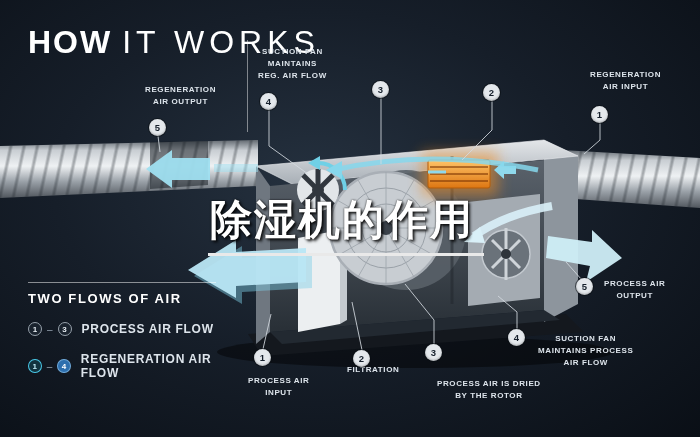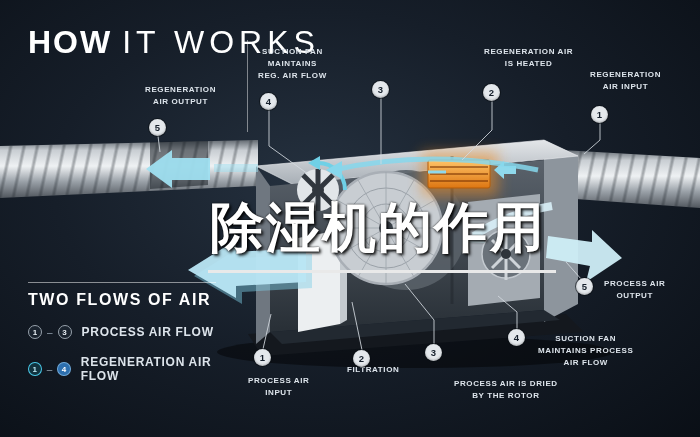--- a/index.html
+++ b/index.html
@@ -18,27 +18,27 @@
     letter-spacing:.6px;line-height:1.5;white-space:pre-line;text-transform:uppercase;text-align:center;
   }
   .marker{
     position:absolute;z-index:7;width:17px;height:17px;border-radius:50%;
     background:#e4e8ec;color:#151f2b;font-size:9.5px;font-weight:700;
     display:flex;align-items:center;justify-content:center;
     box-shadow:0 0 0 1px rgba(8,13,19,.6), inset 0 -1px 2px rgba(0,0,0,.25);
   }
   .watermark{
     position:absolute;left:208px;top:192px;z-index:10;
-    font-size:54px;font-weight:700;color:#ffffff;letter-spacing:2px;
+    font-size:42px;font-weight:700;color:#ffffff;letter-spacing:2px;
     text-shadow:2px 2px 3px rgba(0,0,0,.85),0 0 2px rgba(0,0,0,.9);
     border-bottom:3px solid #e9e9e9;padding:0 10px 5px 2px;
   }
   .legend{position:absolute;left:28px;top:282px;z-index:6;width:220px;}
   .legend-line{width:188px;height:1px;background:rgba(255,255,255,.5);}
-  .legend-title{margin-top:8px;color:#fff;font-size:16px;font-weight:700;letter-spacing:1.6px;}
+  .legend-title{margin-top:8px;color:#fff;font-size:13px;font-weight:700;letter-spacing:1.6px;}
   .legend-row{display:flex;align-items:center;margin-top:16px;}
   .lc{
     width:14px;height:14px;border-radius:50%;display:flex;align-items:center;justify-content:center;
     font-size:8px;font-weight:700;box-sizing:border-box;
   }
   .lc-plain{border:1px solid #97a1ab;background:#1a232e;color:#e7edf2;}
   .lc-cyan{border:1px solid #49c7e6;background:#12333f;color:#bfeaf6;}
   .lc-blue{border:1px solid #6fa8d8;background:#2d6fae;color:#fff;}
   .legend-dash{color:#93a1ae;font-size:10px;margin:0 5px;}
   .legend-label{color:#dde4eb;font-size:12px;font-weight:600;letter-spacing:.7px;margin-left:10px;text-transform:uppercase;}
@@ -194,39 +194,37 @@
 AIR OUTPUT</div>
   <div class="marker" style="left:149px;top:119px">5</div>
 
   <div class="label" style="left:258px;top:46px">SUCTION FAN
 MAINTAINS
 REG. AIR FLOW</div>
   <div class="marker" style="left:260px;top:93px">4</div>
 
   <div class="marker" style="left:372px;top:81px">3</div>
 
-  <div class="label" style="left:484px;top:46px">REGENERATION AIR
-IS HEATED</div>
   <div class="marker" style="left:483px;top:84px">2</div>
 
   <div class="label" style="left:590px;top:69px">REGENERATION
 AIR INPUT</div>
   <div class="marker" style="left:591px;top:106px">1</div>
 
   <div class="marker" style="left:576px;top:278px">5</div>
   <div class="label" style="left:604px;top:278px">PROCESS AIR
 OUTPUT</div>
 
   <div class="marker" style="left:508px;top:329px">4</div>
   <div class="label" style="left:538px;top:333px">SUCTION FAN
 MAINTAINS PROCESS
 AIR FLOW</div>
 
   <div class="marker" style="left:425px;top:344px">3</div>
-  <div class="label" style="left:454px;top:378px">PROCESS AIR IS DRIED
+  <div class="label" style="left:437px;top:378px">PROCESS AIR IS DRIED
 BY THE ROTOR</div>
 
   <div class="marker" style="left:353px;top:350px">2</div>
   <div class="label" style="left:347px;top:364px">FILTRATION</div>
 
   <div class="marker" style="left:254px;top:349px">1</div>
   <div class="label" style="left:248px;top:375px">PROCESS AIR
 INPUT</div>
 
   <div class="watermark">除湿机的作用</div>

